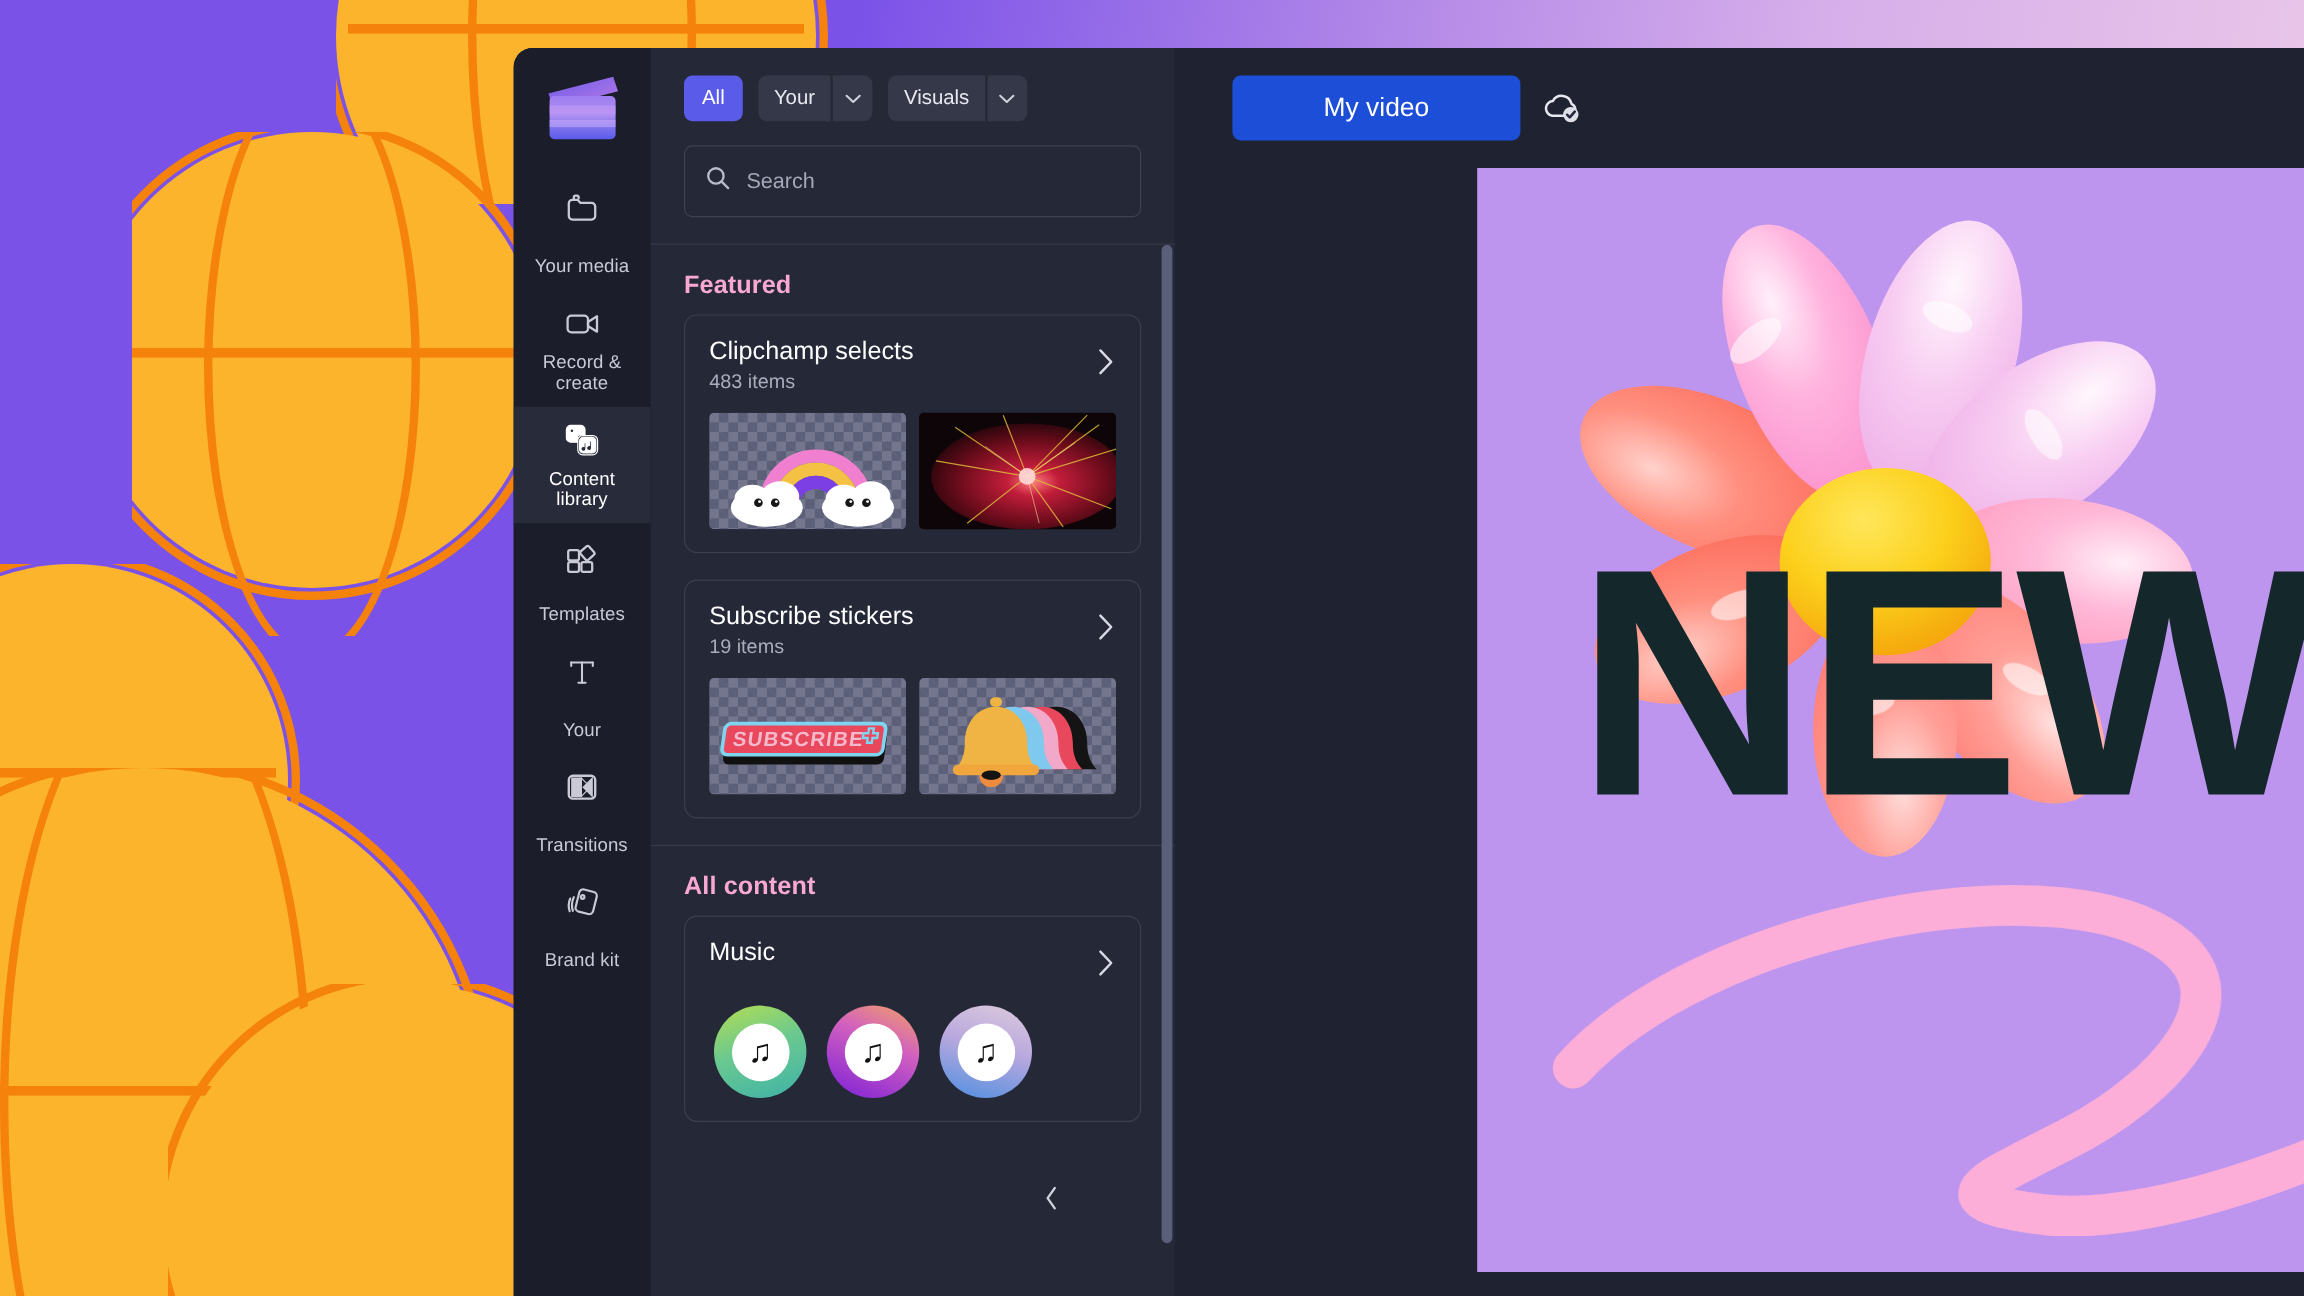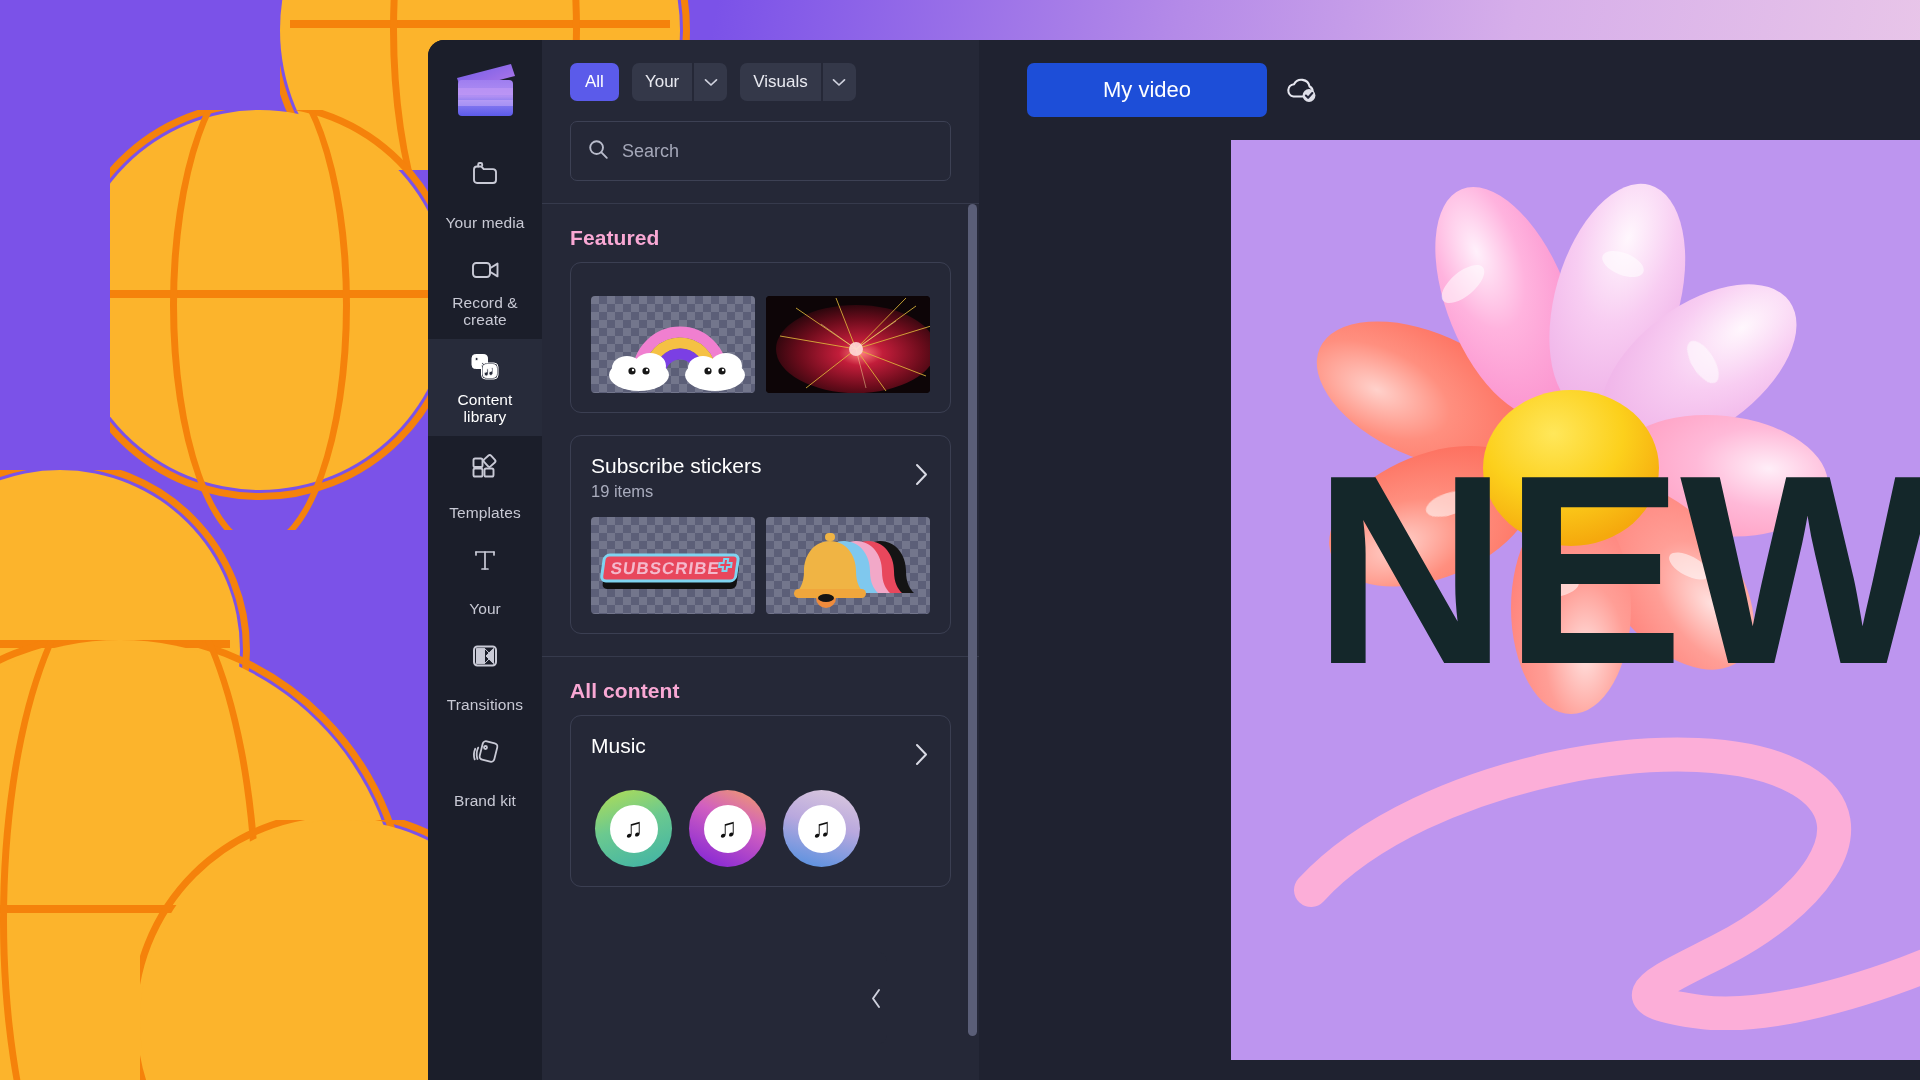--- a/index.html
+++ b/index.html
@@ -468,20 +468,31 @@
       <input type="text" value="" placeholder="Search" style="">
     </div>
 
     <div id="panel-divider"></div>
 
     <div id="scroll-area">
 
       <div class="sec-title">Featured</div>
 
       <div class="collection-card">
+        <div class="cc-head">
+          <div class="cc-texts">
+            <div class="cc-title">Clipchamp selects</div>
+            <div class="cc-count">483 items</div>
+          </div>
+          <div class="cc-arrow">
+            <svg width="17" height="27" viewBox="0 0 17 27" fill="none" stroke="#d9dae4" stroke-width="2" stroke-linecap="round" stroke-linejoin="round">
+                <path d="M4 4 L13 13.5 L4 23"></path>
+              </svg>
+          </div>
+        </div>
         <div class="cc-thumbs">
           <div class="thumb checker">
             <svg width="171" height="97" viewBox="0 0 171 97">
               <path d="M47 78 A42 42 0 0 1 131 78" fill="none" stroke="#f07fd0" stroke-width="11"></path>
               <path d="M58 78 A31 31 0 0 1 120 78" fill="none" stroke="#f5c144" stroke-width="11"></path>
               <path d="M69 78 A20 20 0 0 1 109 78" fill="none" stroke="#7b3fe4" stroke-width="11"></path>
               <g fill="#ffffff">
                 <ellipse cx="48" cy="79" rx="30" ry="16"></ellipse>
                 <ellipse cx="36" cy="72" rx="15" ry="12"></ellipse>
                 <ellipse cx="59" cy="70" rx="16" ry="13"></ellipse>

